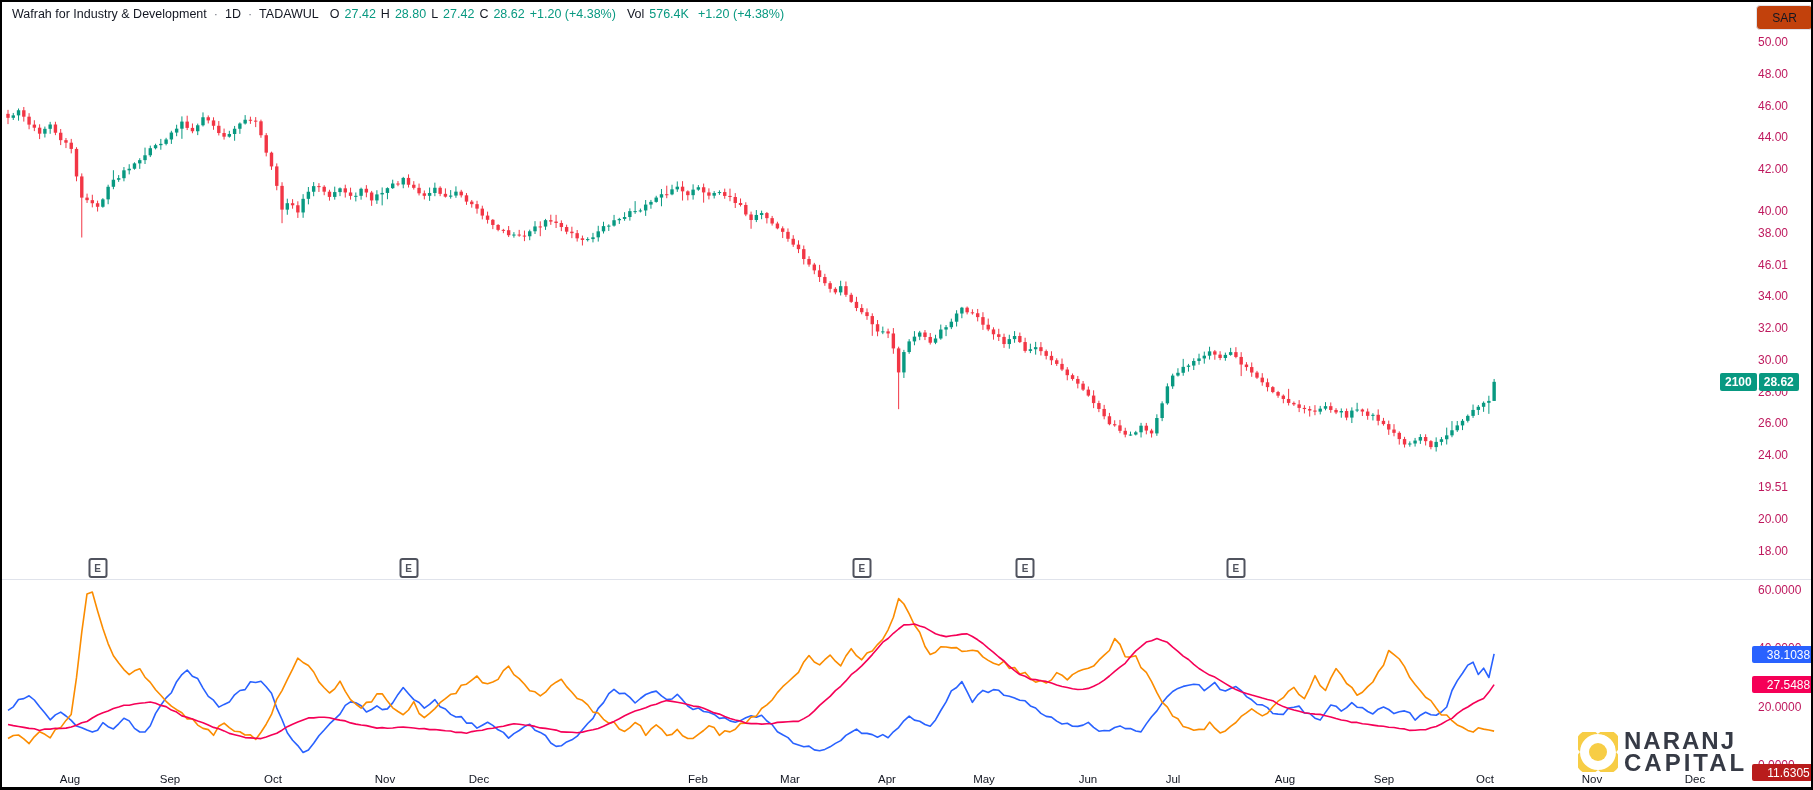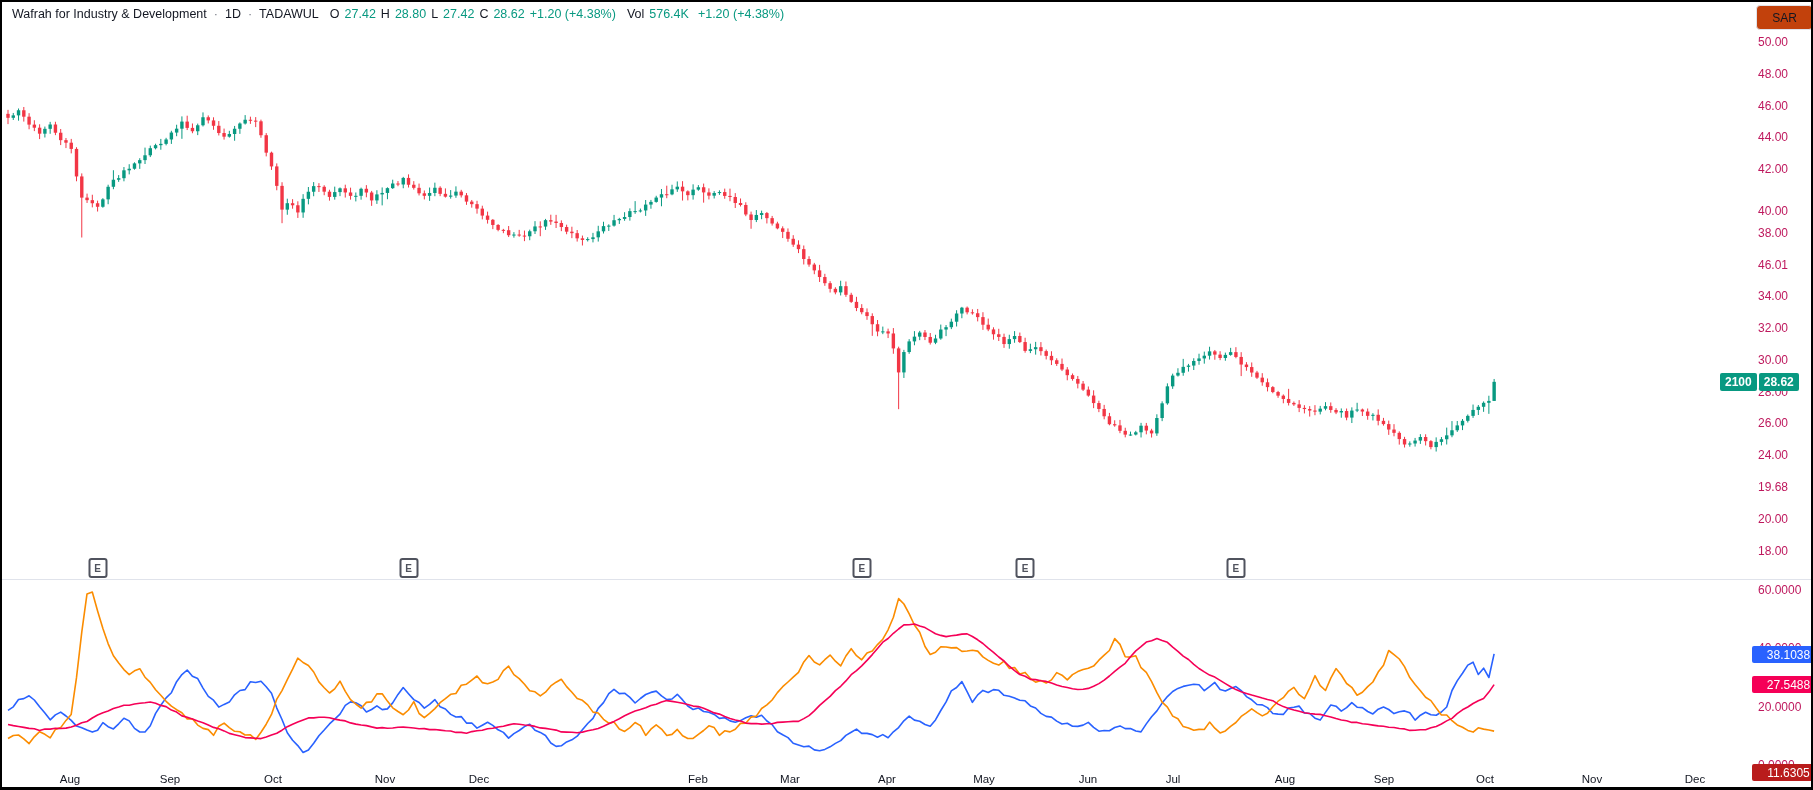--- a/index.html
+++ b/index.html
@@ -645,21 +645,21 @@
       <div class="ylab" style="top: 160.16px;">42.00</div>
       <div class="ylab" style="top: 202px;">40.00</div>
       <div class="ylab" style="top: 223.74px;">38.00</div>
       <div class="ylab" style="top: 255.53px;">46.01</div>
       <div class="ylab" style="top: 287.32px;">34.00</div>
       <div class="ylab" style="top: 319.11px;">32.00</div>
       <div class="ylab" style="top: 350.9px;">30.00</div>
       <div class="ylab" style="top: 382.69px;">28.00</div>
       <div class="ylab" style="top: 414.48px;">26.00</div>
       <div class="ylab" style="top: 446.27px;">24.00</div>
-      <div class="ylab" style="top: 478.06px;">19.68</div>
+      <div class="ylab" style="top: 478.06px;">19.51</div>
       <div class="ylab" style="top: 509.85px;">20.00</div>
       <div class="ylab" style="top: 541.64px;">18.00</div>
     </div>
   <div id="ind-axis">
       <div class="ylab" style="top: 580.998px;">60.0000</div>
       <div class="ylab" style="top: 639.332px;">40.0000</div>
       <div class="ylab" style="top: 697.666px;">20.0000</div>
       <div class="ylab" style="top: 756px;">0.0000</div>
     </div>
   <div id="time-axis">
@@ -691,14 +691,30 @@
 
   <div class="price-badge" id="last-price-badge" style="left: 1718px; top: 370.835px;">
     <span class="seg" style="background: rgb(8, 153, 129);">2100</span>
     <span class="seg" style="background: rgb(8, 153, 129);">28.62</span>
   </div>
 
   <div class="ind-badge" id="badge-plus-di" style="top: 644px; background: rgb(41, 98, 255);">38.1038</div>
   <div class="ind-badge" id="badge-adx" style="top: 674px; background: rgb(245, 0, 87);">27.5488</div>
   <div class="ind-badge" id="badge-minus-di" style="top: 762px; background: #b91c1c;">11.6305</div>
 
+  <div class="wm">
+    <svg width="40" height="40" viewBox="0 0 40 40">
+      <g fill="#F7CD45">
+        <path d="M20 20 L20 2 A18 18 0 0 1 38 20 A12 12 0 0 0 20 2 Z" transform="rotate(0 20 20)"></path>
+        <path d="M20 2 a18 18 0 0 1 18 18 a12.5 12.5 0 0 0 -18 -18z"></path>
+        <path d="M20 2 a18 18 0 0 1 18 18 a12.5 12.5 0 0 0 -18 -18z" transform="rotate(90 20 20)"></path>
+        <path d="M20 2 a18 18 0 0 1 18 18 a12.5 12.5 0 0 0 -18 -18z" transform="rotate(180 20 20)"></path>
+        <path d="M20 2 a18 18 0 0 1 18 18 a12.5 12.5 0 0 0 -18 -18z" transform="rotate(270 20 20)"></path>
+        <circle cx="20" cy="20" r="9"></circle>
+      </g>
+    </svg>
+    <div class="wm-text">
+      <div>NARANJ</div>
+      <div class="l2">CAPITAL</div>
+    </div>
+  </div>
 
 </div>
 
 </body></html>

